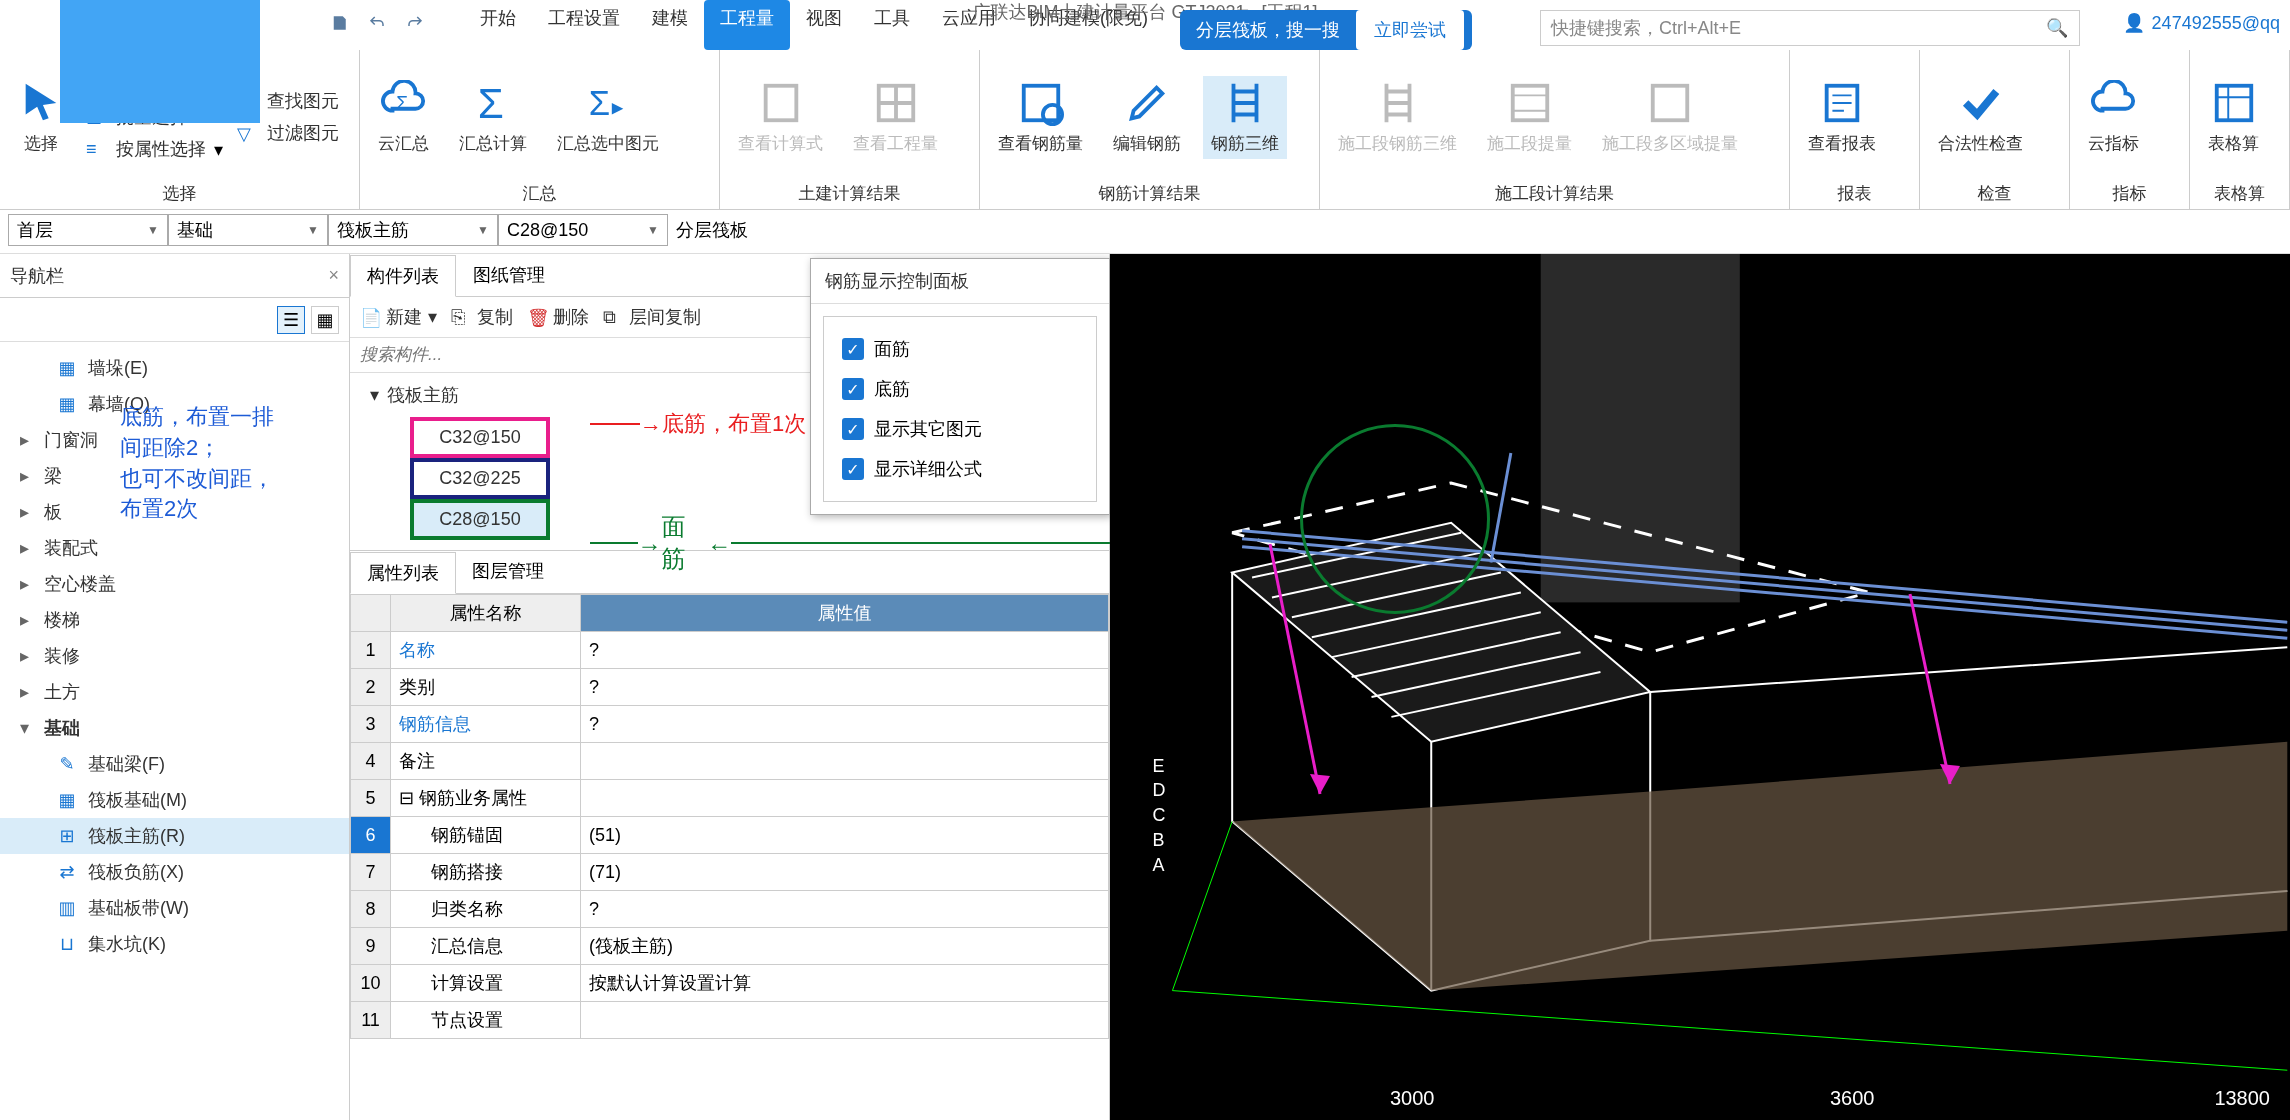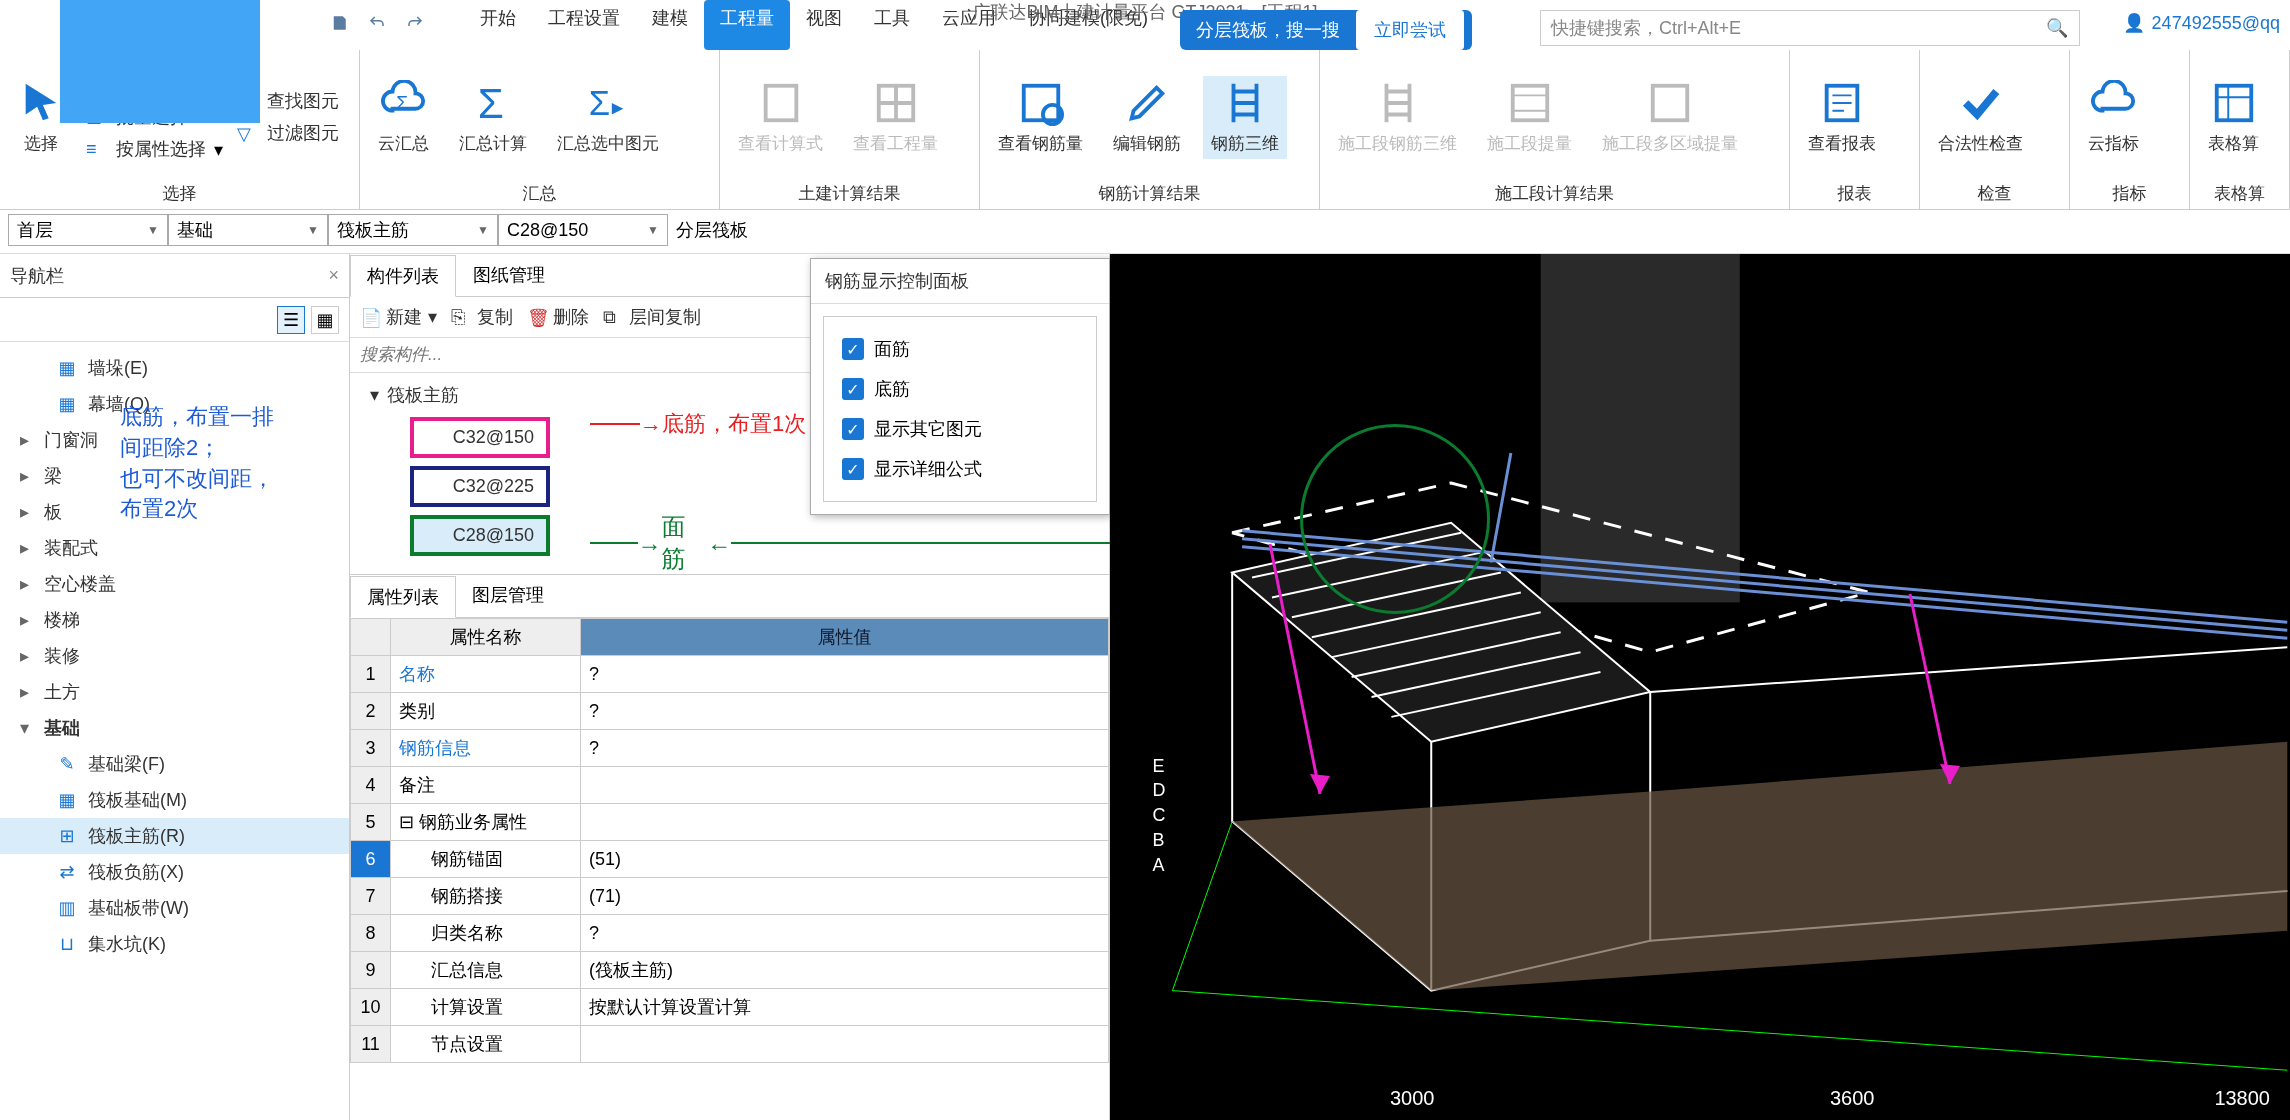--- a/index.html
+++ b/index.html
@@ -69,21 +69,21 @@
 .mid-tabs .mtab { padding: 8px 16px; cursor: pointer; border: 1px solid transparent; }
 .mid-tabs .mtab.active { background: #fff; border: 1px solid #ccc; border-bottom: 1px solid #fff; position: relative; top: 1px; }
 .mid-toolbar { display: flex; align-items: center; gap: 14px; padding: 8px 10px; border-bottom: 1px solid #ddd; }
 .mid-toolbar .tbtn { display: flex; align-items: center; gap: 6px; cursor: pointer; color: #333; }
 .mid-toolbar .tbtn .ticon { width: 20px; height: 20px; }
 .mid-search { display: flex; padding: 6px 10px; border-bottom: 1px solid #ddd; align-items: center; justify-content: space-between; }
 .mid-search input { border: none; flex: 1; outline: none; font-size: 17px; color: #888; font-style: italic; }
 
 .tree { padding: 10px 20px; position: relative; }
 .tree-root { display: flex; align-items: center; gap: 8px; color: #333; cursor: pointer; margin-bottom: 10px; }
-.tree-item { margin-left: 40px; padding: 6px 12px; cursor: pointer; width: 140px; text-align: right; margin-bottom: 8px; font-size: 18px; }
+.tree-item { margin-left: 40px; padding: 6px 12px; cursor: pointer; width: 140px; text-align: center; font-size: 18px; }
 .tree-item.magenta { border: 4px solid #e91e8c; color: #333; }
 .tree-item.navy { border: 4px solid #1a237e; color: #333; }
 .tree-item.green { border: 4px solid #0a7b2f; background: #d9ecf9; color: #333; }
 
 .annot-red { position: absolute; left: 240px; top: 36px; color: #e91e20; font-size: 22px; display: flex; align-items: center; }
 .annot-green { position: absolute; left: 240px; top: 138px; color: #0a7b2f; font-size: 24px; display: flex; align-items: center; }
 .arrow-line { display: inline-block; width: 50px; height: 2px; position: relative; }
 .arrow-red { background: #e91e20; }
 .arrow-green { background: #0a7b2f; }
 
@@ -539,21 +539,21 @@
       <div class="prop-tabs">
         <div class="ptab active">属性列表</div>
         <div class="ptab">图层管理</div>
       </div>
       <div class="prop-grid">
         <table>
           <tbody>
               <tr>
                 <th></th>
                 <th>属性名称</th>
-                <th style="background:#5b8bb8;color:#0f172a">属性值</th>
+                <th style="background:#5b8bb8;color:#ffffff">属性值</th>
               </tr>
           <tr>
                 <td class="num">1</td>
                 <td class="name link">名称</td>
                 <td>?</td>
               </tr>
           <tr>
                 <td class="num">2</td>
                 <td class="name">类别</td>
                 <td>?</td>

